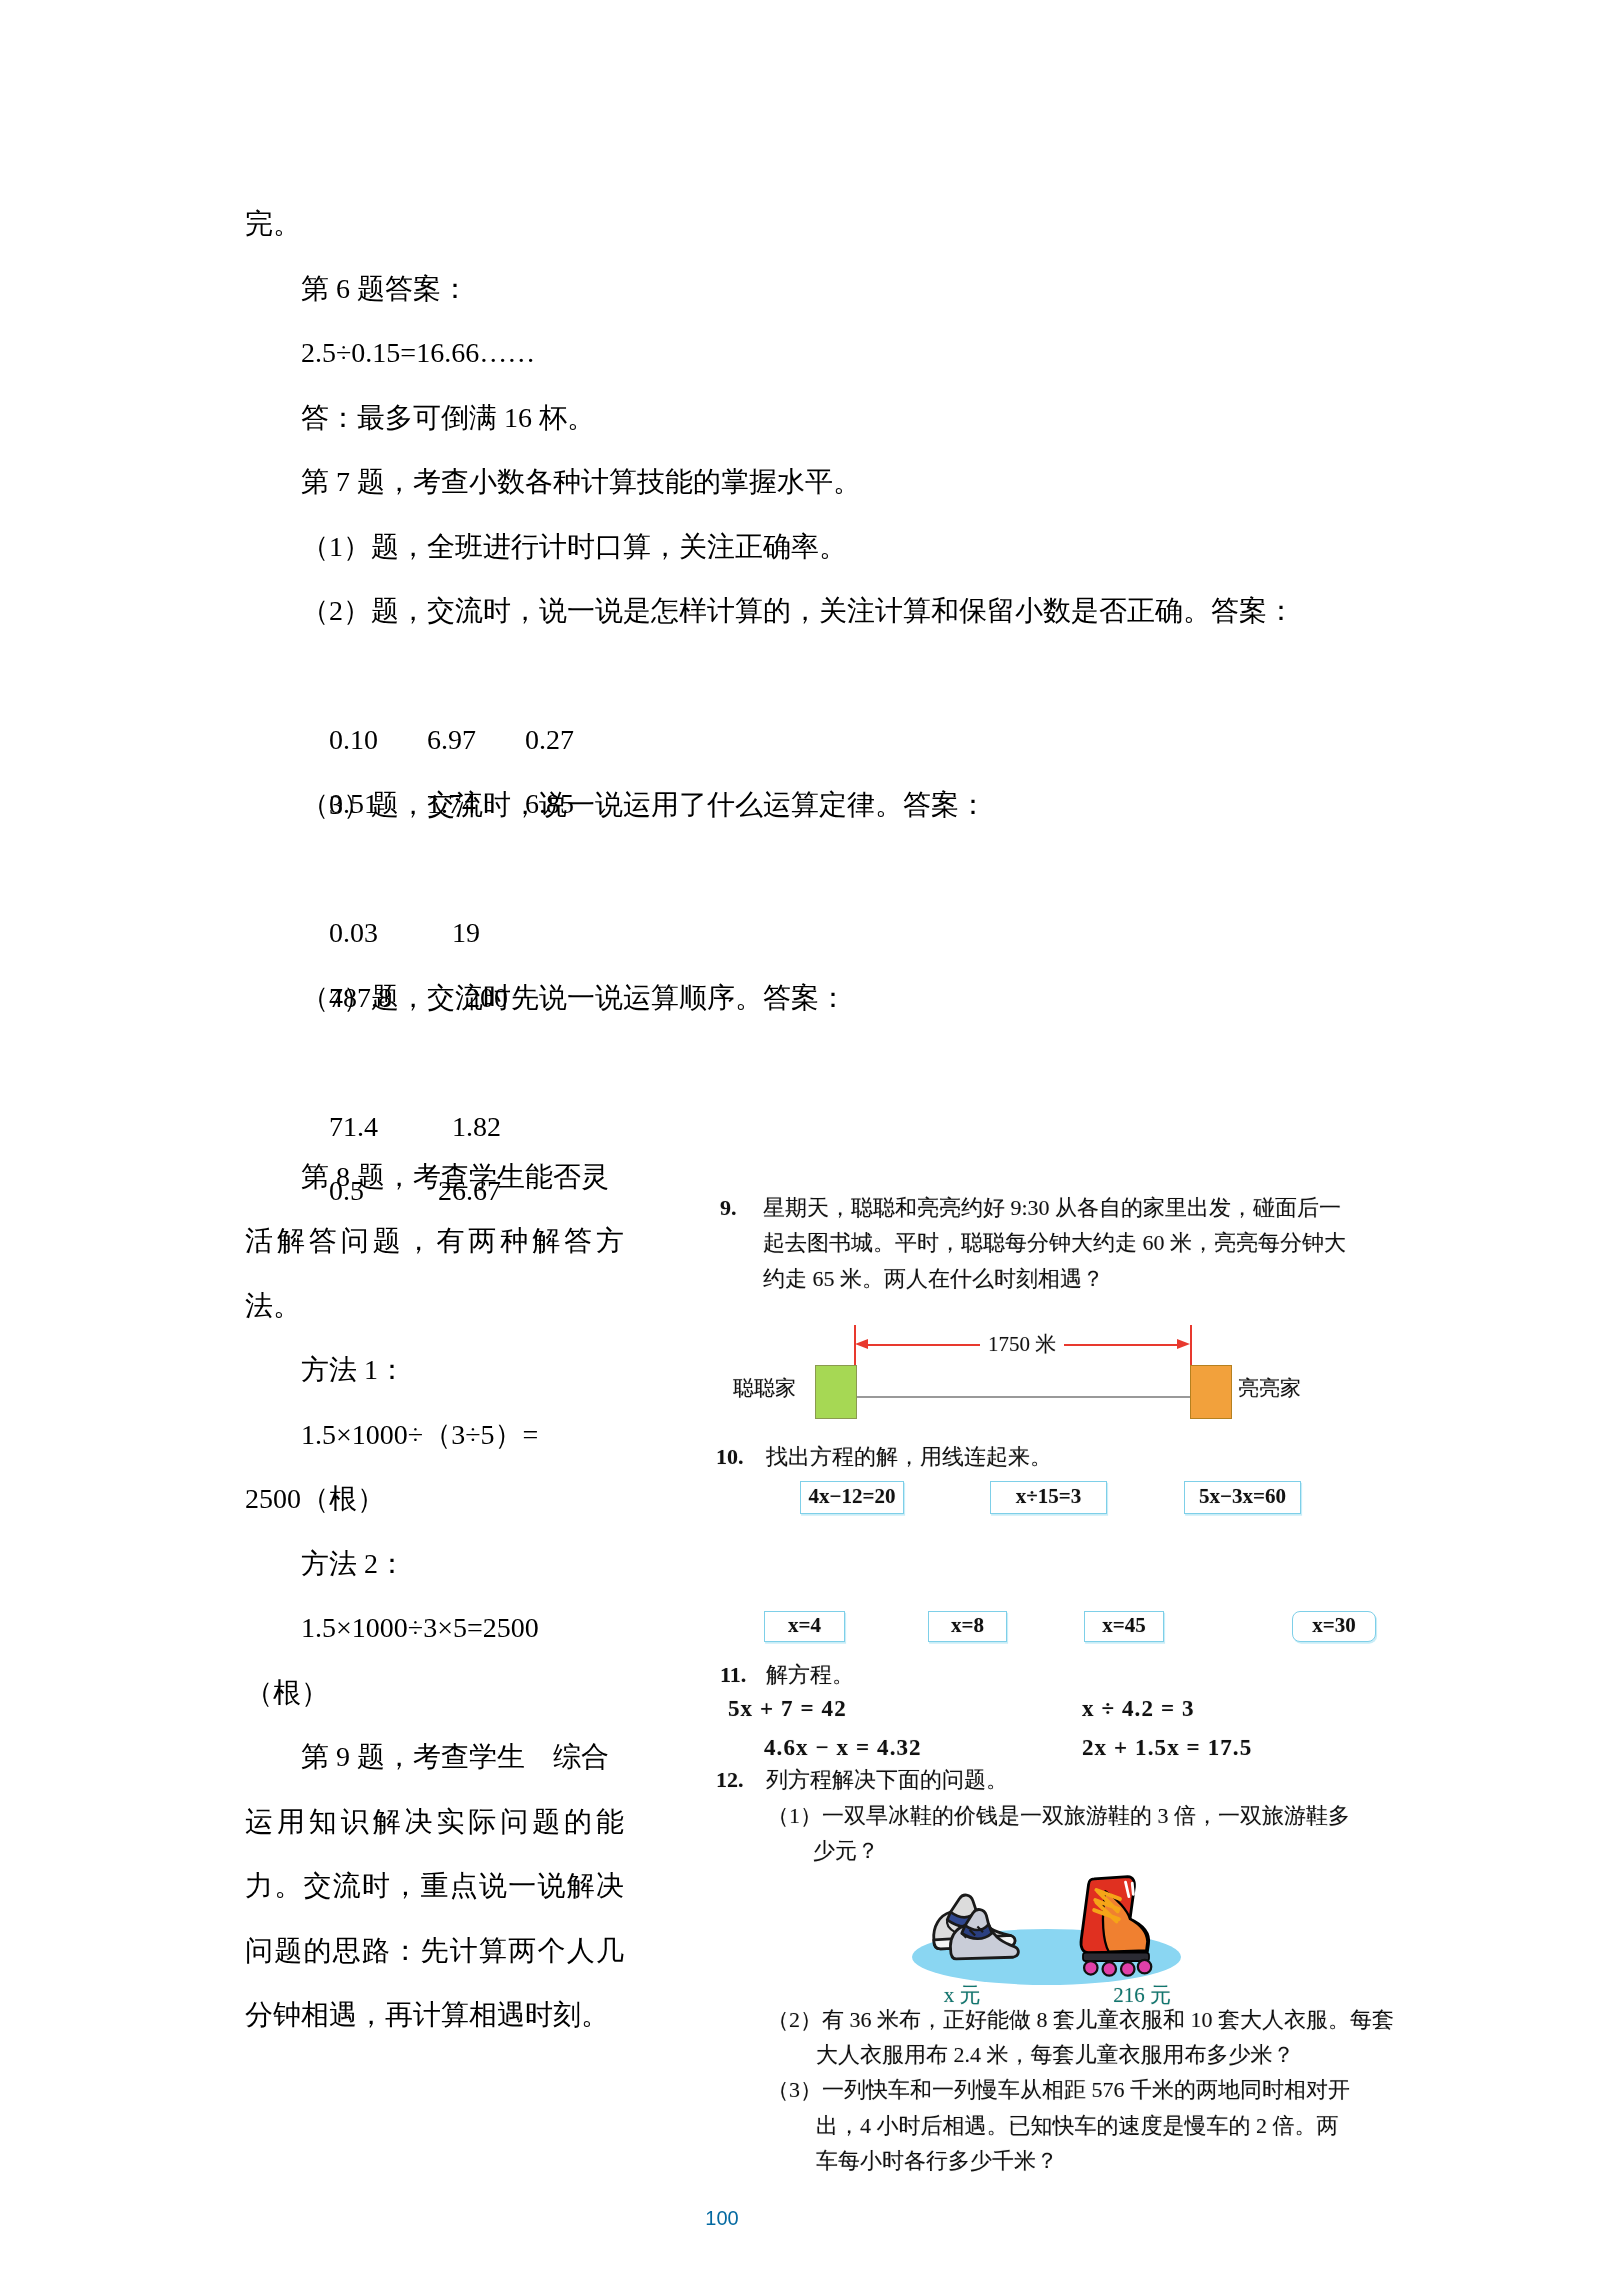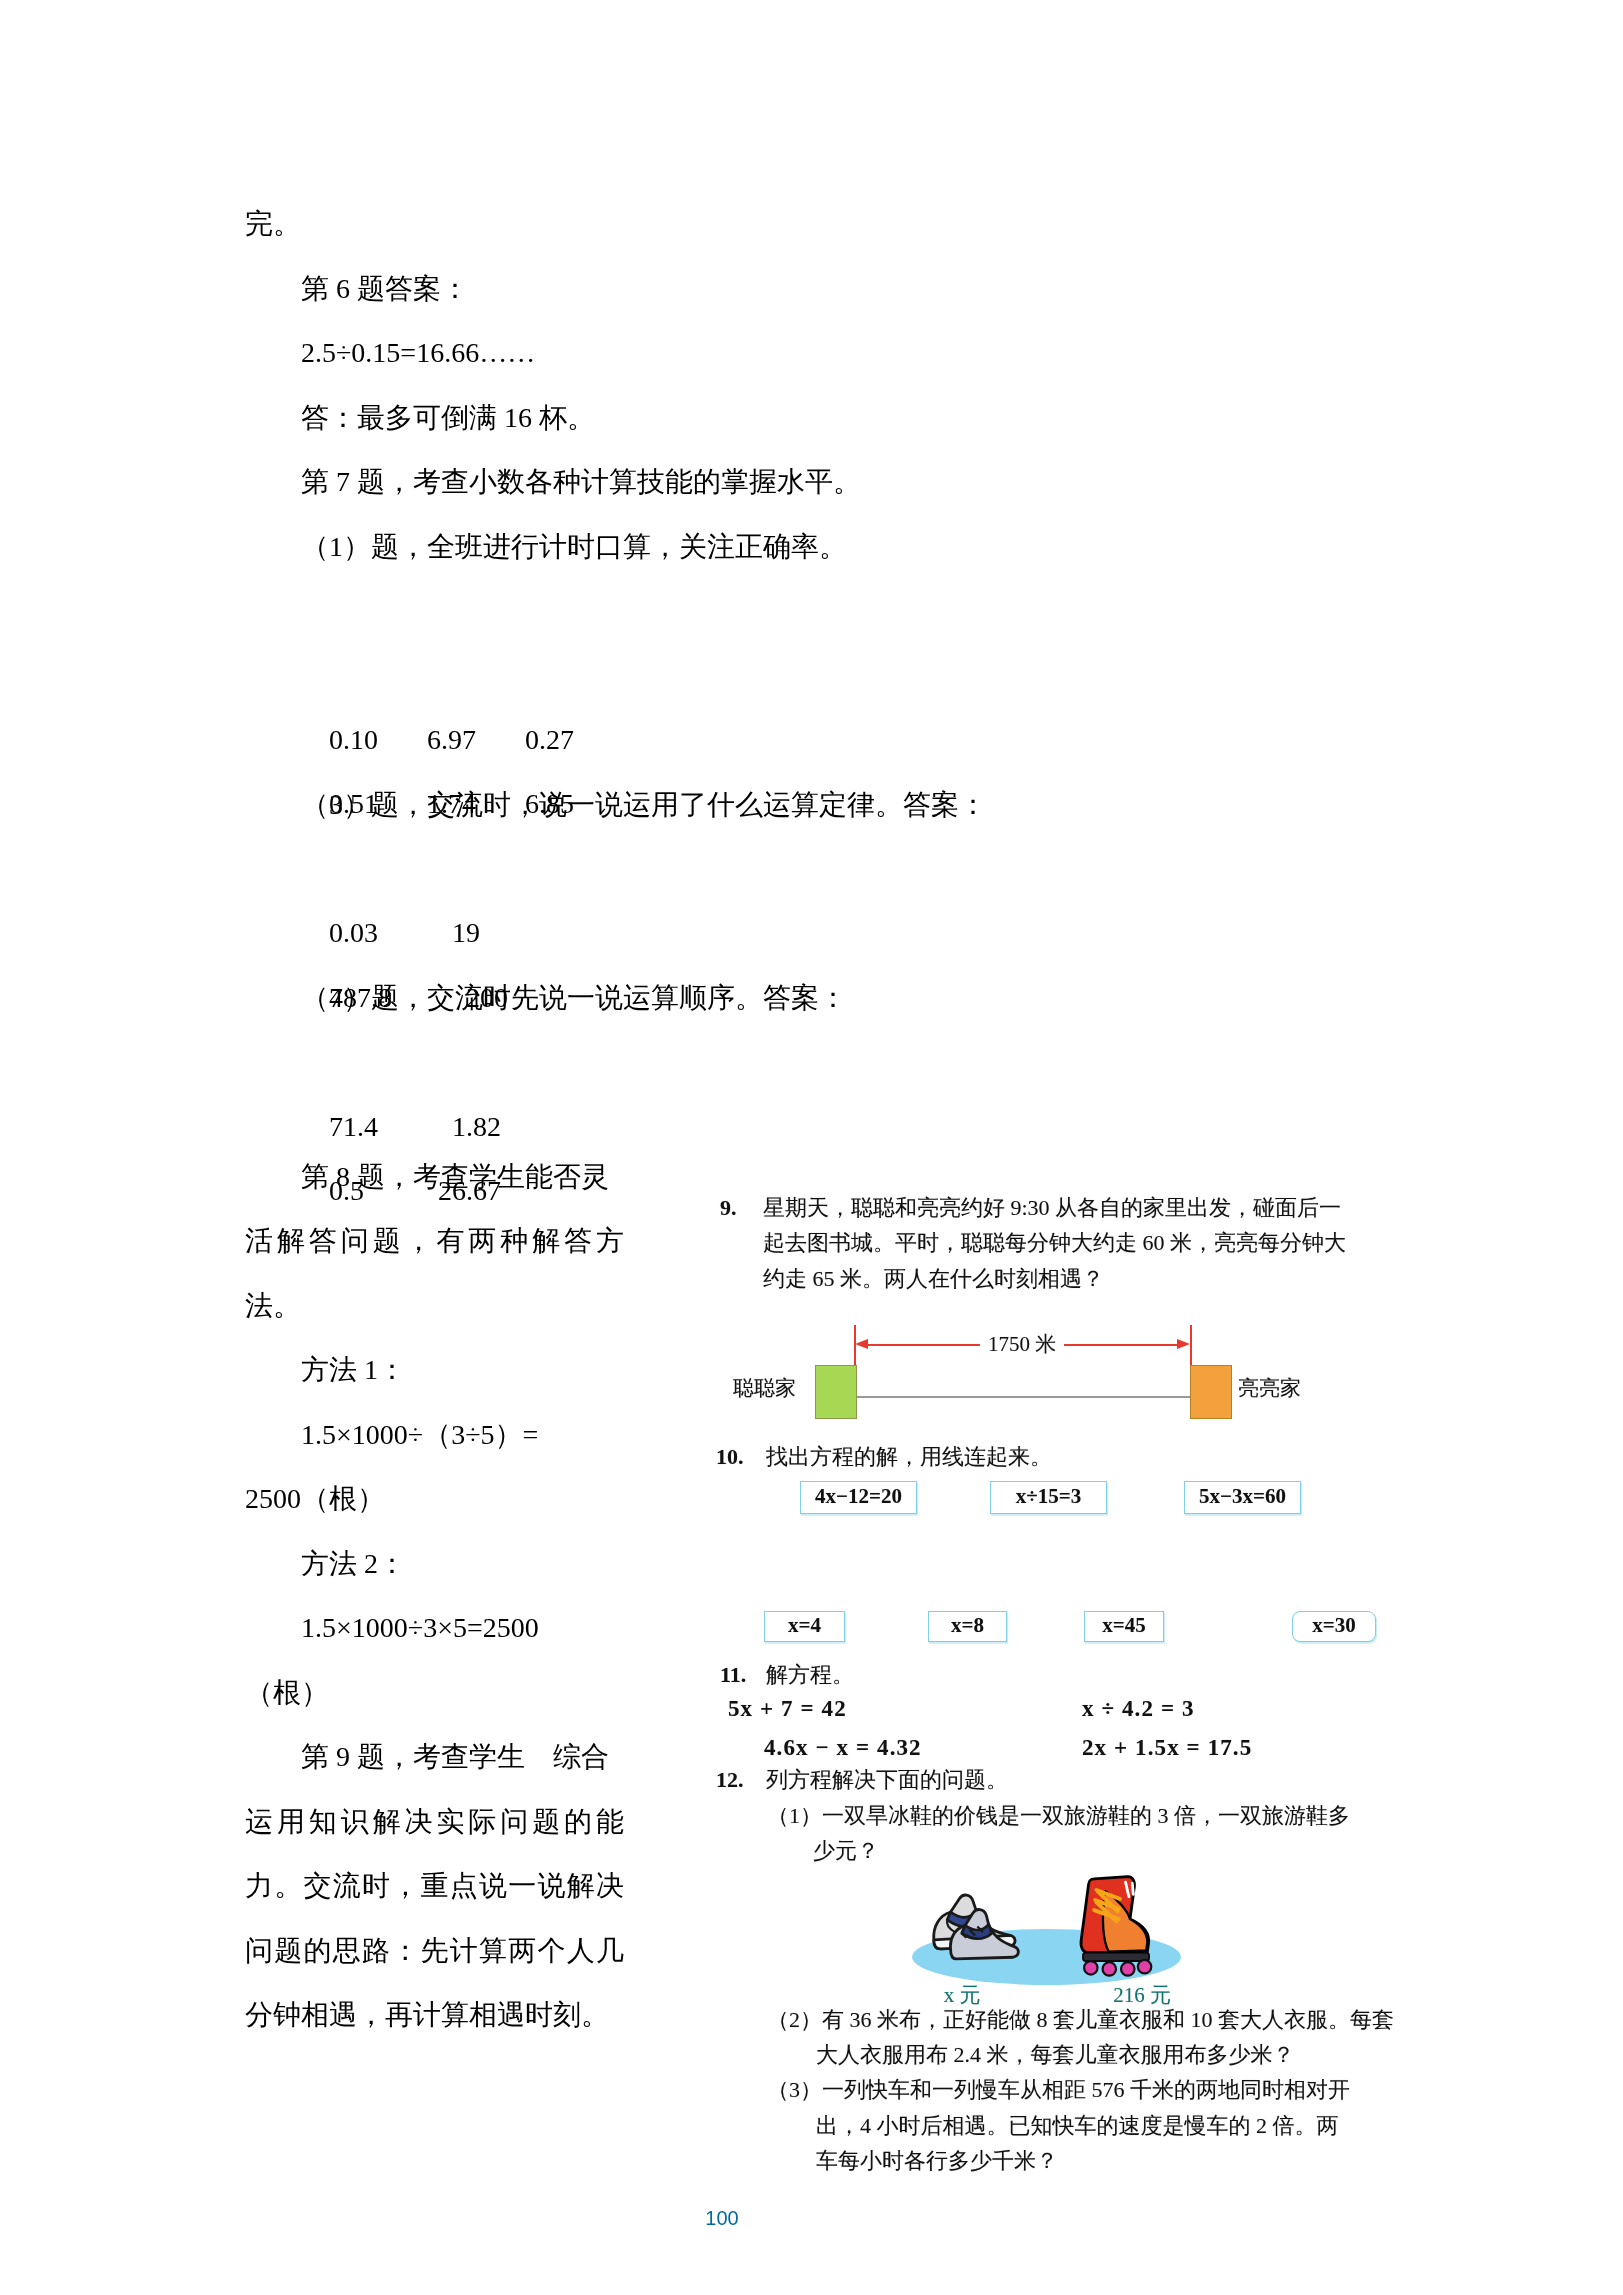--- a/index.html
+++ b/index.html
@@ -57,20 +57,21 @@
 <body>
 
 <div class="page">
 
   <div class="tl" style="top:192px;">完。</div>
   <div class="tl ind" style="top:257px;">第 6 题答案：</div>
   <div class="tl ind" style="top:321px;">2.5÷0.15=16.66……</div>
   <div class="tl ind" style="top:386px;">答：最多可倒满 16 杯。</div>
   <div class="tl ind" style="top:450px;">第 7 题，考查小数各种计算技能的掌握水平。</div>
   <div class="tl ind" style="top:515px;">（1）题，全班进行计时口算，关注正确率。</div>
+  <div class="tl ind" style="top:579px;">（2）题，交流时，说一说是怎样计算的，关注计算和保留小数是否正确。答案：</div>
   <div class="tl ind vals g3" style="top:644px;">
     <span>0.10</span><span>6.97</span><span>0.27</span>
   </div>
   <div class="tl ind vals g3" style="top:708px;">
     <span>0.51</span><span>1.74</span><span>6.85</span>
   </div>
   <div class="tl ind" style="top:773px;">（3）题，交流时，说一说运用了什么运算定律。答案：</div>
   <div class="tl ind vals g2" style="top:837px;">
     <span>0.03</span><span>19</span>
   </div>
@@ -113,21 +114,21 @@
   <div class="arrow right" style="left:1177px;top:1339px;"></div>
   <div class="dimlabel" style="left:980px;top:1329px;width:84px;">1750 米</div>
   <div class="house" style="left:815px;top:1365px;background:#a6d854;border:1.7px solid #8a9a50;"></div>
   <div class="house" style="left:1190px;top:1365px;background:#f2a13c;border:1.7px solid #b5801f;"></div>
   <div class="grayline" style="left:857px;top:1396px;width:333px;"></div>
   <div class="figlabel" style="left:718px;top:1373px;width:93px;text-align:center;">聪聪家</div>
   <div class="figlabel" style="left:1238px;top:1373px;">亮亮家</div>
 
   <div class="tb bnum" style="left:716px;top:1439px;">10.</div>
   <div class="tb" style="left:766px;top:1439px;">找出方程的解，用线连起来。</div>
-  <div class="eqbox" style="left:800px;top:1481px;width:117px;">4x−12=20</div>
+  <div class="eqbox" style="left:800px;top:1481px;width:104px;">4x−12=20</div>
   <div class="eqbox" style="left:990px;top:1481px;width:117px;">x÷15=3</div>
   <div class="eqbox" style="left:1184px;top:1481px;width:117px;">5x−3x=60</div>
   <div class="eqbox solbox" style="left:764px;top:1611px;width:81px;">x=4</div>
   <div class="eqbox solbox" style="left:928px;top:1611px;width:79px;">x=8</div>
   <div class="eqbox solbox" style="left:1084px;top:1611px;width:80px;">x=45</div>
   <div class="eqbox solbox" style="left:1292px;top:1611px;width:84px;border-radius:8px;">x=30</div>
 
   <div class="tb bnum" style="left:720px;top:1657px;">11.</div>
   <div class="tb" style="left:766px;top:1657px;">解方程。</div>
   <div class="tb eq11" style="left:728px;top:1691px;">5x + 7 = 42</div>

